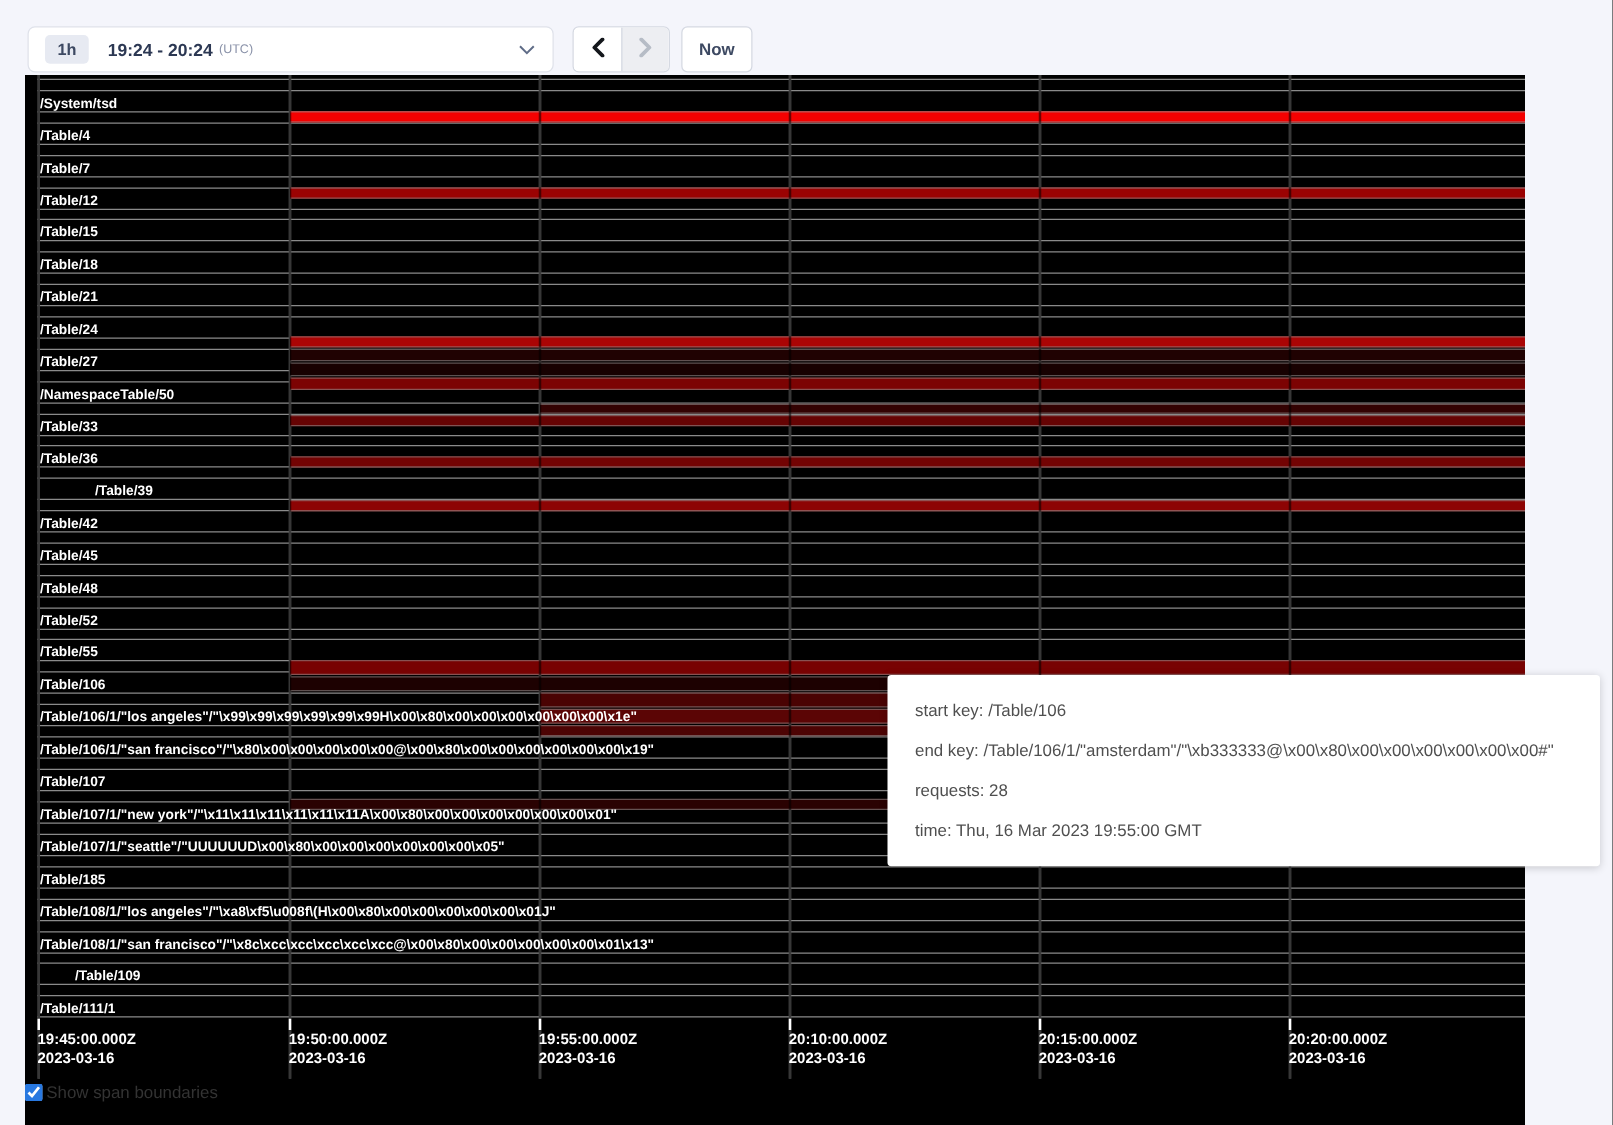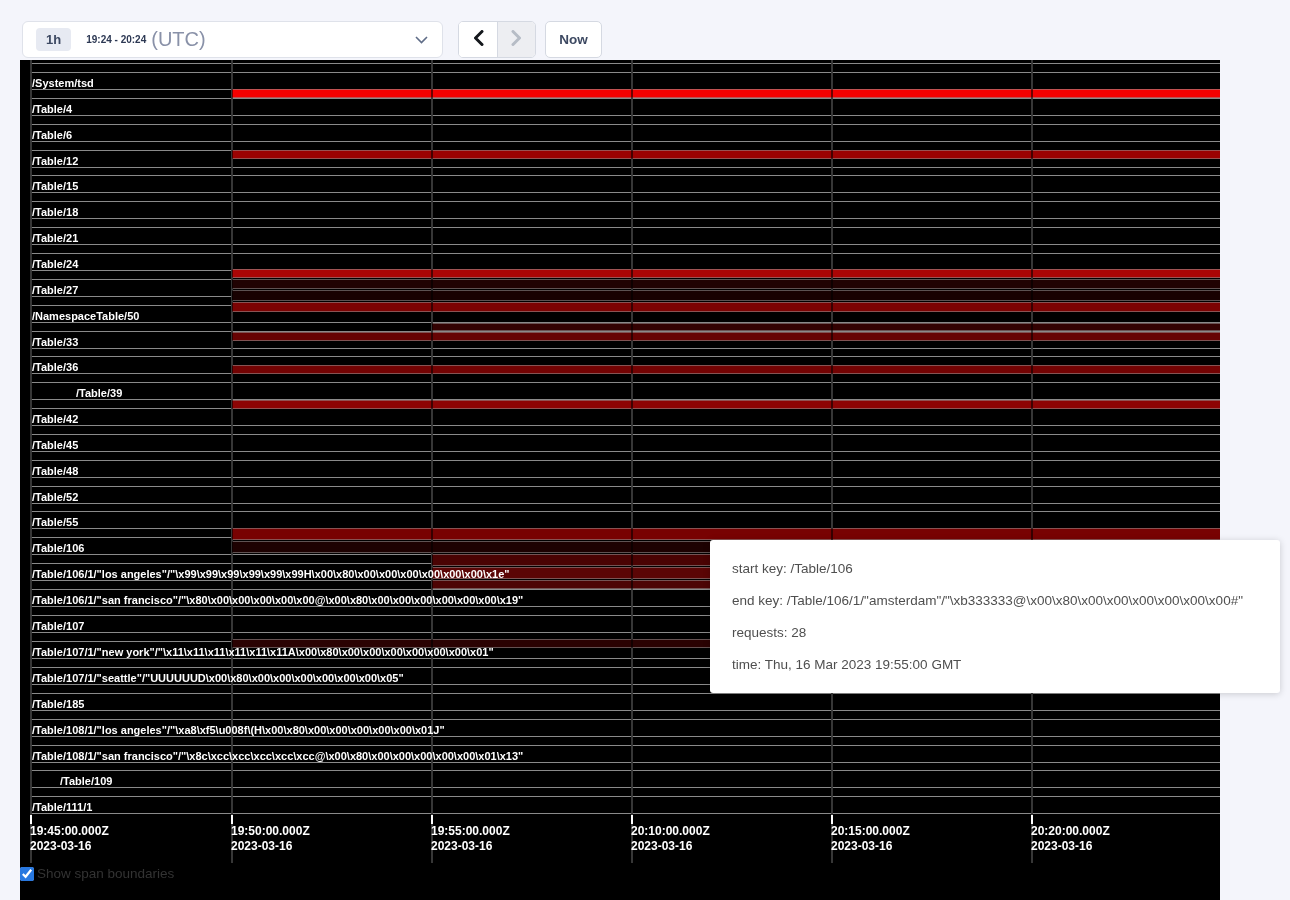--- a/index.html
+++ b/index.html
@@ -12,22 +12,22 @@
   .toolbar{position:absolute;left:0;top:0;width:1290px;height:60px;}
   .timepicker{
     position:absolute;left:22px;top:21px;width:421px;height:37px;
     background:#ffffff;border:1px solid #dfe2ea;border-radius:6px;
     box-sizing:border-box;display:flex;align-items:center;cursor:pointer;
   }
   .duration-badge{
     margin-left:13px;background:#e7eaf2;border-radius:4px;
     padding:4px 10px;font-size:13px;font-weight:700;color:#3d4962;
   }
-  .range-text{margin-left:15px;font-size:10px;font-weight:700;color:#2c3853;}
-  .tz-text{margin-left:5px;font-size:20px;color:#8991a8;}
+  .range-text{margin-left:15px;font-size:14px;font-weight:700;color:#2c3853;}
+  .tz-text{margin-left:5px;font-size:10px;color:#8991a8;}
   .chev{margin-left:auto;margin-right:14px;display:flex;align-items:center;}
   .navgroup{
     position:absolute;left:458px;top:21px;height:37px;display:flex;
     border:1px solid #d5d9e2;border-radius:5px;overflow:hidden;background:#fff;
     box-sizing:border-box;
   }
   .navbtn{
     width:38px;height:35px;display:flex;align-items:center;justify-content:center;
     background:#ffffff;border:none;cursor:pointer;padding:0;
   }
@@ -192,21 +192,21 @@
     <div class="band" style="left: 212px; width: 988px; top: 305px; height: 9px; background: rgb(115, 3, 3);"></div>
     <div class="band" style="left: 212px; width: 988px; top: 340px; height: 9px; background: rgb(141, 4, 4);"></div>
     <div class="band" style="left: 212px; width: 988px; top: 468px; height: 12px; background: rgb(120, 2, 2);"></div>
     <div class="band" style="left: 212px; width: 988px; top: 481px; height: 12px; background: rgb(29, 1, 1);"></div>
     <div class="band" style="left: 412px; width: 788px; top: 494px; height: 12px; background: rgb(74, 3, 3);"></div>
     <div class="band" style="left: 412px; width: 788px; top: 507px; height: 12px; background: rgb(91, 5, 5);"></div>
     <div class="band" style="left: 412px; width: 788px; top: 520px; height: 9px; background: rgb(77, 4, 4);"></div>
     <div class="band" style="left: 212px; width: 988px; top: 579px; height: 9px; background: rgb(42, 2, 2);"></div>
     <div class="rowlabel" style="top: 17px;">/System/tsd</div>
     <div class="rowlabel" style="top: 43px;">/Table/4</div>
-    <div class="rowlabel" style="top: 69px;">/Table/6</div>
+    <div class="rowlabel" style="top: 69px;">/Table/7</div>
     <div class="rowlabel" style="top: 95px;">/Table/12</div>
     <div class="rowlabel" style="top: 120px;">/Table/15</div>
     <div class="rowlabel" style="top: 146px;">/Table/18</div>
     <div class="rowlabel" style="top: 172px;">/Table/21</div>
     <div class="rowlabel" style="top: 198px;">/Table/24</div>
     <div class="rowlabel" style="top: 224px;">/Table/27</div>
     <div class="rowlabel" style="top: 250px;">/NamespaceTable/50</div>
     <div class="rowlabel" style="top: 276px;">/Table/33</div>
     <div class="rowlabel" style="top: 301px;">/Table/36</div>
     <div class="rowlabel" style="top: 327px; padding-left: 44px;">/Table/39</div>

